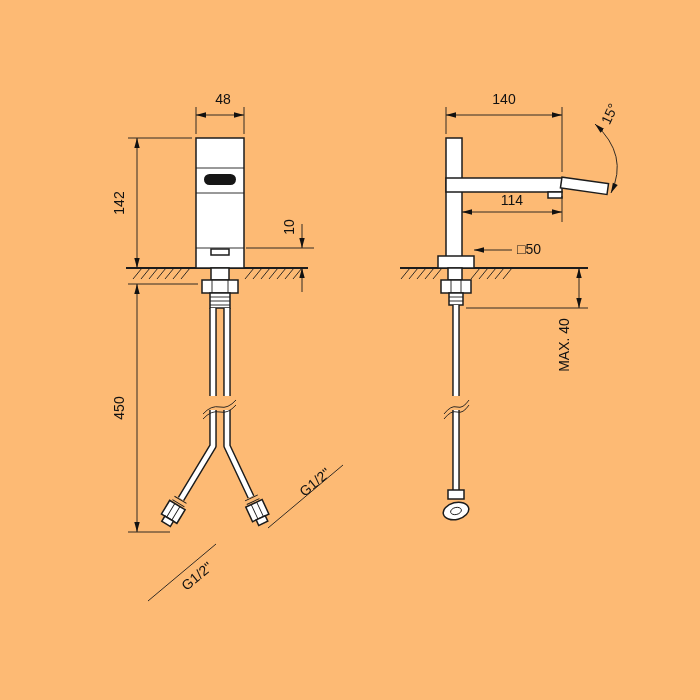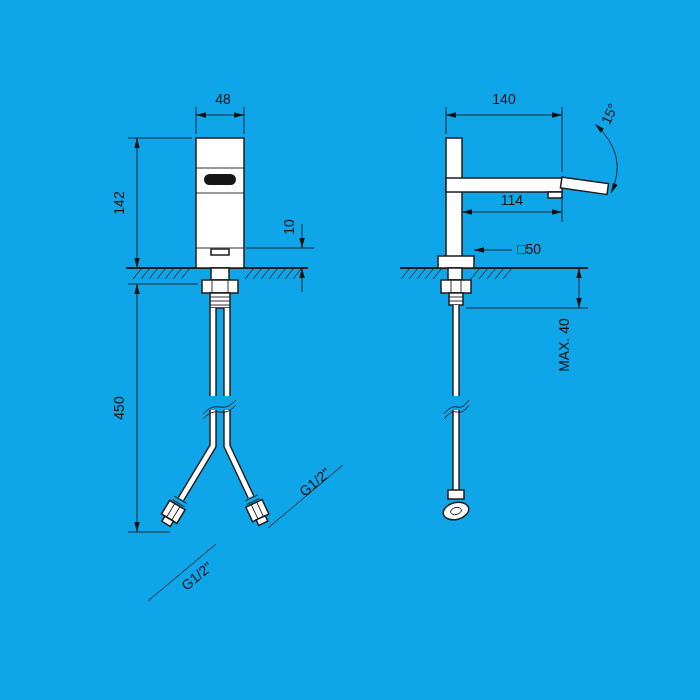--- a/index.html
+++ b/index.html
@@ -1,16 +1,16 @@
 <!DOCTYPE html>
 <html><head>
 <meta charset="utf-8">
 <style>
   html,body{margin:0;padding:0;background:#ffffff;}
-  .canvas{position:relative;width:700px;height:700px;background:#0ea5e9;overflow:hidden;
+  .canvas{position:relative;width:700px;height:700px;background:#fdba74;overflow:hidden;
           font-family:"Liberation Sans", sans-serif;}
   svg{position:absolute;left:0;top:0;}
   .objf{stroke:#1c1c1c;stroke-width:1.5;fill:#ffffff;}
   .thin{stroke:#1c1c1c;stroke-width:0.9;fill:none;}
   .thick{stroke:#1c1c1c;stroke-width:1.9;fill:none;}
   .hoseB{stroke:#1c1c1c;stroke-width:7.5;fill:none;stroke-linecap:butt;stroke-linejoin:round;}
   .hoseW{stroke:#ffffff;stroke-width:4.6;fill:none;stroke-linecap:butt;stroke-linejoin:round;}
   .lbl{font-family:"Liberation Sans", sans-serif;font-size:14px;fill:#111111;text-anchor:middle;}
   .lblL{font-family:"Liberation Sans", sans-serif;font-size:14px;fill:#111111;text-anchor:start;}
 </style>

